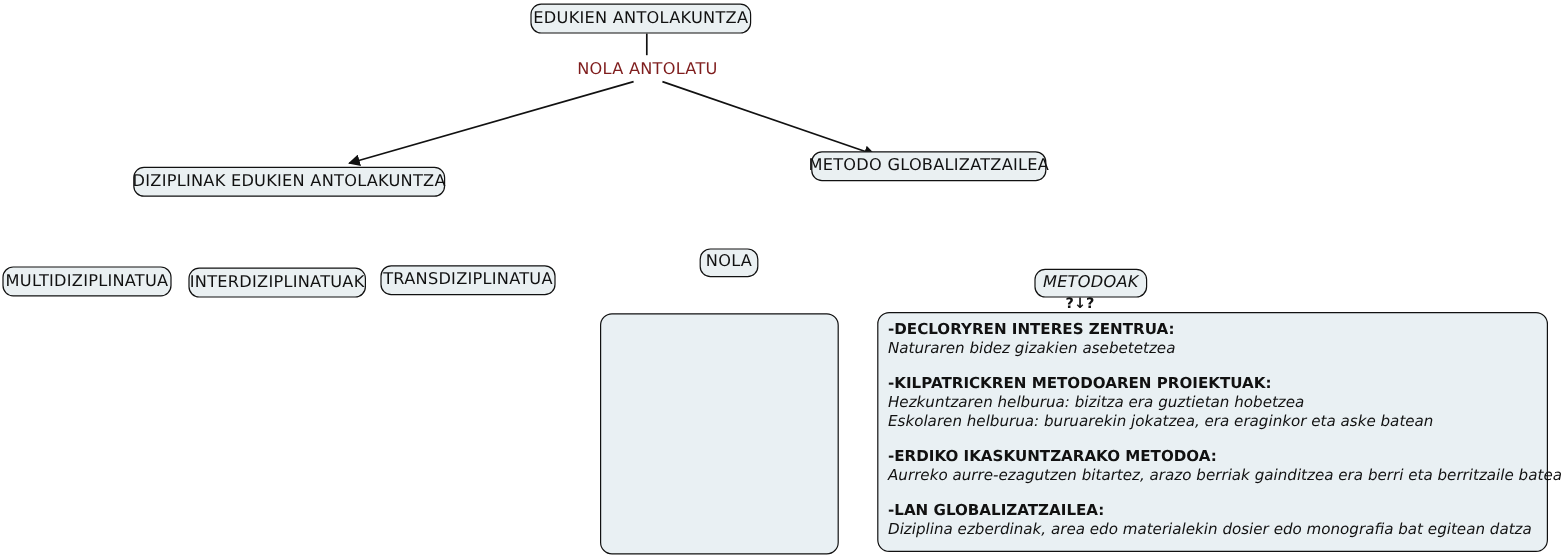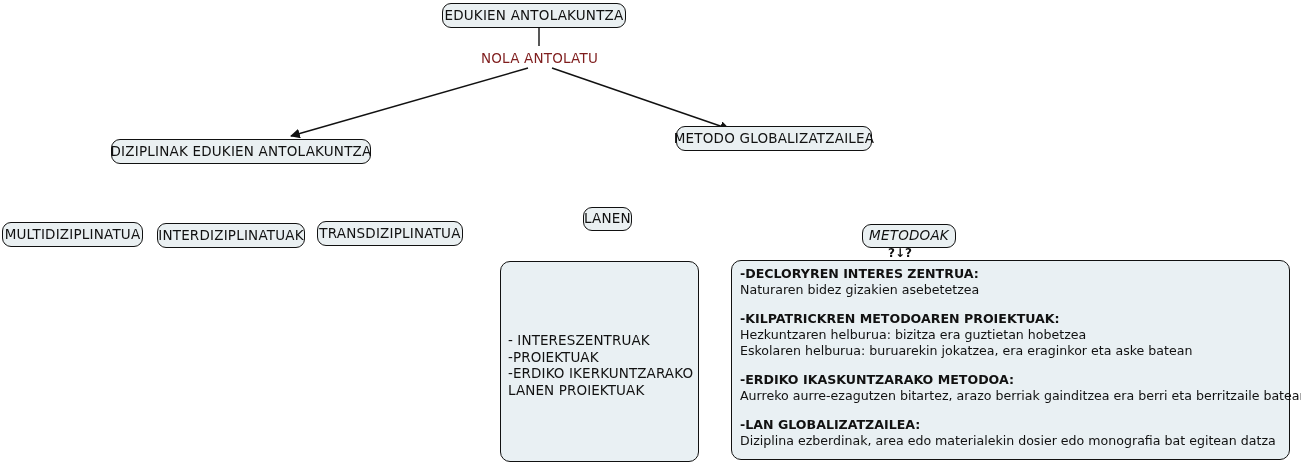--- a/index.html
+++ b/index.html
@@ -80,20 +80,21 @@
     line-height: 16px;
   }
   #metodoak-sections .sec { margin-bottom: 13px; }
   #metodoak-sections .sec:last-child { margin-bottom: 0; }
   #metodoak-sections .sec-head {
     font-weight: bold;
     white-space: nowrap;
   }
   #metodoak-sections .sec-line {
     white-space: nowrap;
+    font-style: italic;
   }
   #qmark {
     position: absolute;
     font-size: 12px;
     font-weight: bold;
     letter-spacing: 0px;
     color: #111111;
     white-space: nowrap;
   }
 </style>
@@ -133,28 +134,24 @@
 
   <div class="node" id="node-leaf-3" style="left:317px; top:221px; width:146px; height:25px;">
     <span>TRANSDIZIPLINATUA</span>
   </div>
 
   <div class="node" id="node-leaf-2" style="left:157px; top:223px; width:148px; height:25px;">
     <span>INTERDIZIPLINATUAK</span>
   </div>
 
   <div class="node" id="node-erak" style="left:583px; top:207px; width:49px; height:24px;">
-    <span>LANEN</span>
+    <span>NOLA</span>
   </div>
 
   <div class="panel" id="erak-panel" style="left:500px; top:261px; width:199px; height:201px;"></div>
-  <div class="panel-body" id="erak-panel-text">- INTERESZENTRUAK
--PROIEKTUAK
--ERDIKO IKERKUNTZARAKO
-LANEN PROIEKTUAK</div>
 
   <div class="node" id="node-metodoak" style="left:862px; top:224px; width:94px; height:24px;font-style:italic;">
     <span>METODOAK</span>
   </div>
   <div id="qmark" style="left:888px; top:246px;">?↓?</div>
 
   <div class="panel" id="metodoak-panel" style="left:731px; top:260px; width:559px; height:200px;"></div>
   <div class="panel-body" id="metodoak-sections"><div class="sec"><div class="sec-head">-DECLORYREN INTERES ZENTRUA:</div><div class="sec-line">Naturaren bidez gizakien asebetetzea</div></div><div class="sec"><div class="sec-head">-KILPATRICKREN METODOAREN PROIEKTUAK:</div><div class="sec-line">Hezkuntzaren helburua: bizitza era guztietan hobetzea</div><div class="sec-line">Eskolaren helburua: buruarekin jokatzea, era eraginkor eta aske batean</div></div><div class="sec"><div class="sec-head">-ERDIKO IKASKUNTZARAKO METODOA:</div><div class="sec-line">Aurreko aurre-ezagutzen bitartez, arazo berriak gainditzea era berri eta berritzaile batean.</div></div><div class="sec"><div class="sec-head">-LAN GLOBALIZATZAILEA:</div><div class="sec-line">Diziplina ezberdinak, area edo materialekin dosier edo monografia bat egitean datza</div></div></div>
 
 </div>

